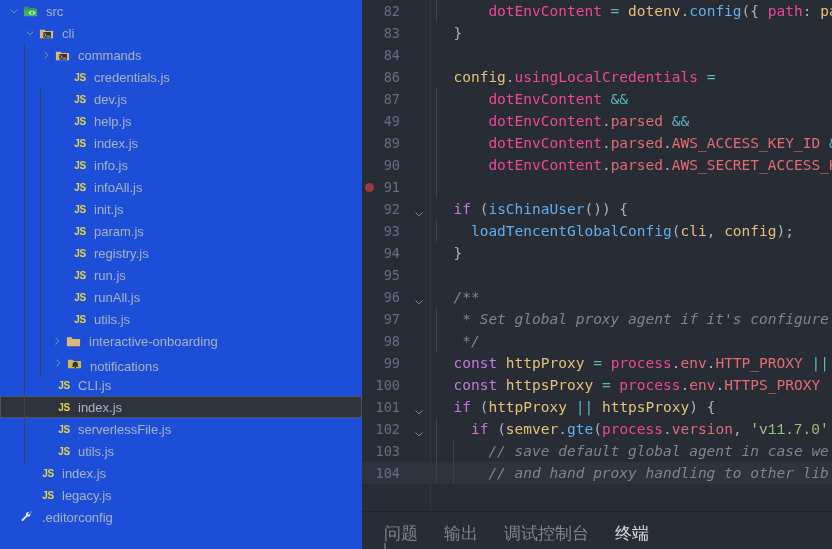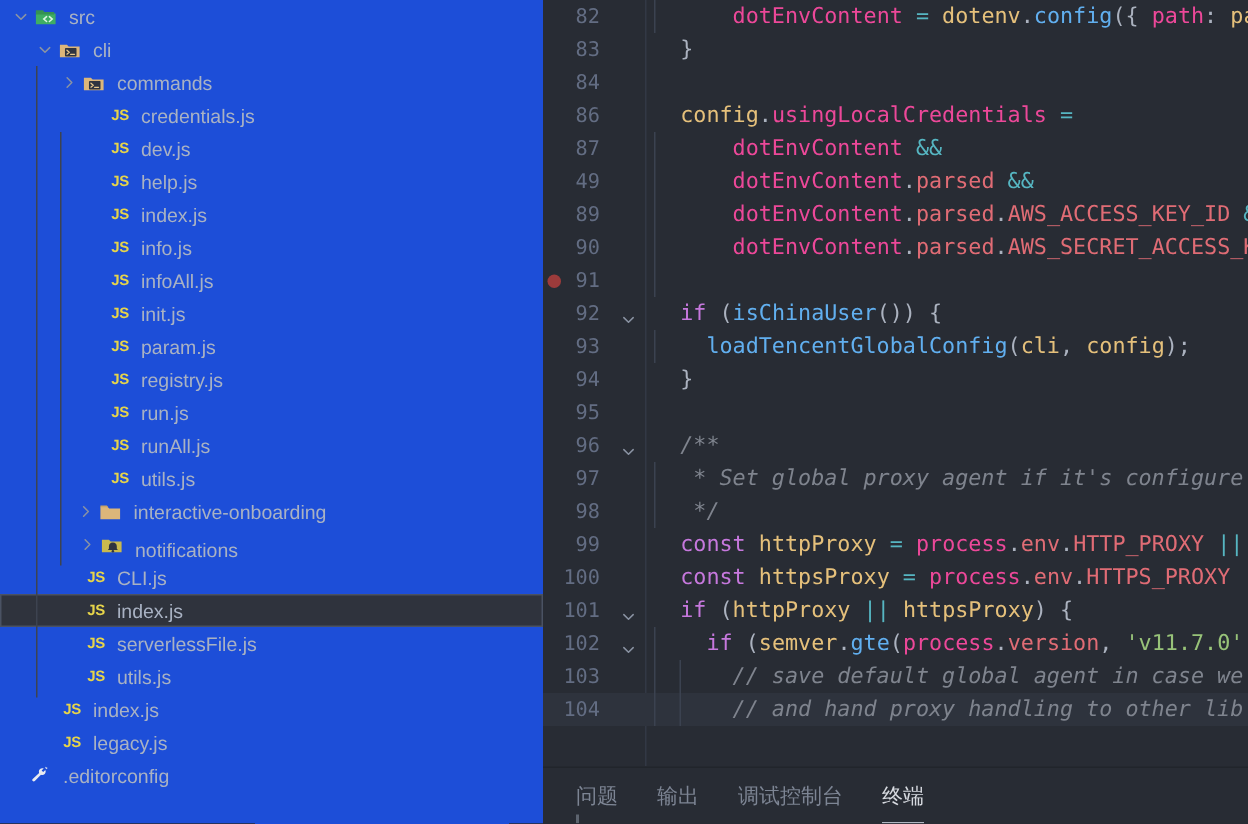--- a/index.html
+++ b/index.html
@@ -126,21 +126,21 @@
   .iguide {
     position: absolute;
     width: 1px; height: 22px;
     background: #3b4250;
   }
 
   
   .t-def  { color: #abb2bf; }
   .t-key  { color: #c678dd; }
   .t-kw2  { color: #e5c07b; }
-  .t-str  { color: #98c379; }
+  .t-str  { color: #98c379; font-family: Liberation Mono, monospace; }
   .t-fn   { color: #61afef; }
   .t-var  { color: #ec4899; }
   .t-op   { color: #56b6c2; }
   .t-com  { color: #7f848e; font-style: italic; }
   .t-pun  { color: #abb2bf; }
   .t-prop { color: #e06c75; }
   .t-param{ color: #e5c07b; }
 
   
   #panel {
@@ -152,21 +152,21 @@
   }
   #panel-tabs {
     display: flex;
     align-items: flex-start;
     height: 38px;
     padding-left: 22px;
     gap: 26px;
   }
   .ptab {
     position: relative;
-    font-size: 14px;
+    font-size: 17px;
     color: #7d8594;
     padding-top: 10px;
     cursor: pointer;
     font-family: "DejaVu Sans", sans-serif;
     white-space: nowrap;
   }
   .ptab.active { color: #d7dae0; }
   .ptab.active::after {
     content: "";
     position: absolute;

